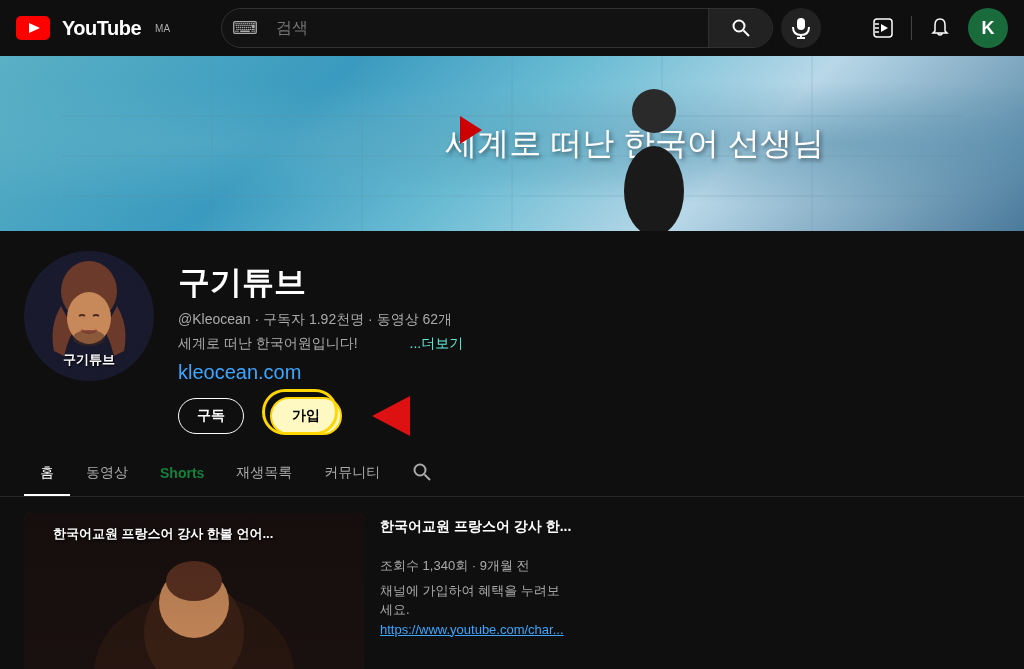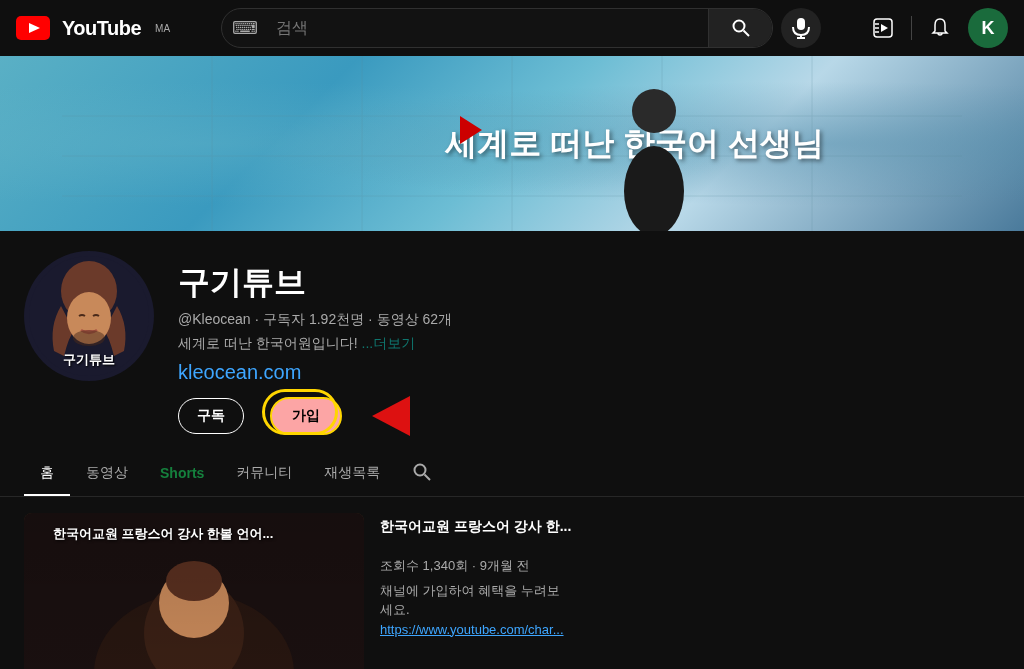--- a/index.html
+++ b/index.html
@@ -168,21 +168,21 @@
       background: 
         radial-gradient(ellipse at 20% 50%, rgba(100,180,200,0.4) 0%, transparent 50%),
         radial-gradient(ellipse at 80% 50%, rgba(80,140,170,0.5) 0%, transparent 50%);
     }
     .banner-text {
       position: absolute;
       right: 200px;
       top: 50%;
       transform: translateY(-50%);
       font-size: 32px;
-      font-weight: 700;
+      font-weight: 400;
       color: #fff;
       text-shadow: 2px 2px 4px rgba(0,0,0,0.5);
       white-space: nowrap;
     }
 
     
     .channel-info {
       display: flex;
       align-items: flex-start;
       padding: 20px 24px 0;
@@ -229,22 +229,23 @@
       font-size: 14px;
       color: #aaa;
       margin-bottom: 6px;
     }
     .channel-desc {
       font-size: 14px;
       color: #aaa;
       margin-bottom: 8px;
     }
     .channel-desc .more {
-      color: #0f766e;
-      cursor: pointer;
+      color: #5eead4;
+      cursor: pointer;
+      margin-left: 48px;
     }
     .channel-link {
       color: #3ea6ff;
       font-size: 20px;
       text-decoration: none;
       display: block;
       margin-bottom: 12px;
     }
     .channel-actions {
       display: flex;
@@ -255,21 +256,21 @@
       background: transparent;
       border: 1px solid #fff;
       color: #fff;
       padding: 8px 18px;
       border-radius: 20px;
       font-size: 14px;
       font-weight: 600;
       cursor: pointer;
     }
     .btn-join {
-      background: #fca5a5;
+      background: #fef9c3;
       border: 2px solid #ffd600;
       color: #000;
       padding: 8px 20px;
       border-radius: 20px;
       font-size: 14px;
       font-weight: 700;
       cursor: pointer;
     }
 
     
@@ -541,22 +542,22 @@
         <div style="width:0;height:0;border-top:20px solid transparent;border-bottom:20px solid transparent;border-right:38px solid #dd1111;"></div>
       </div>
     </div>
   </div>
 </div>
 
 <nav class="channel-nav">
   <button class="nav-tab active">홈</button>
   <button class="nav-tab">동영상</button>
   <button class="nav-tab bold">Shorts</button>
+  <button class="nav-tab">재생목록</button>
   <button class="nav-tab">커뮤니티</button>
-  <button class="nav-tab">재생목록</button>
   <button class="nav-search">
     <svg width="20" height="20" viewBox="0 0 20 20">
       <circle cx="8" cy="8" r="5.5" stroke="#aaa" stroke-width="2" fill="none"></circle>
       <line x1="12.5" y1="12.5" x2="18" y2="18" stroke="#aaa" stroke-width="2"></line>
     </svg>
   </button>
 </nav>
 
 <div class="content-area">
   <div class="video-card">

